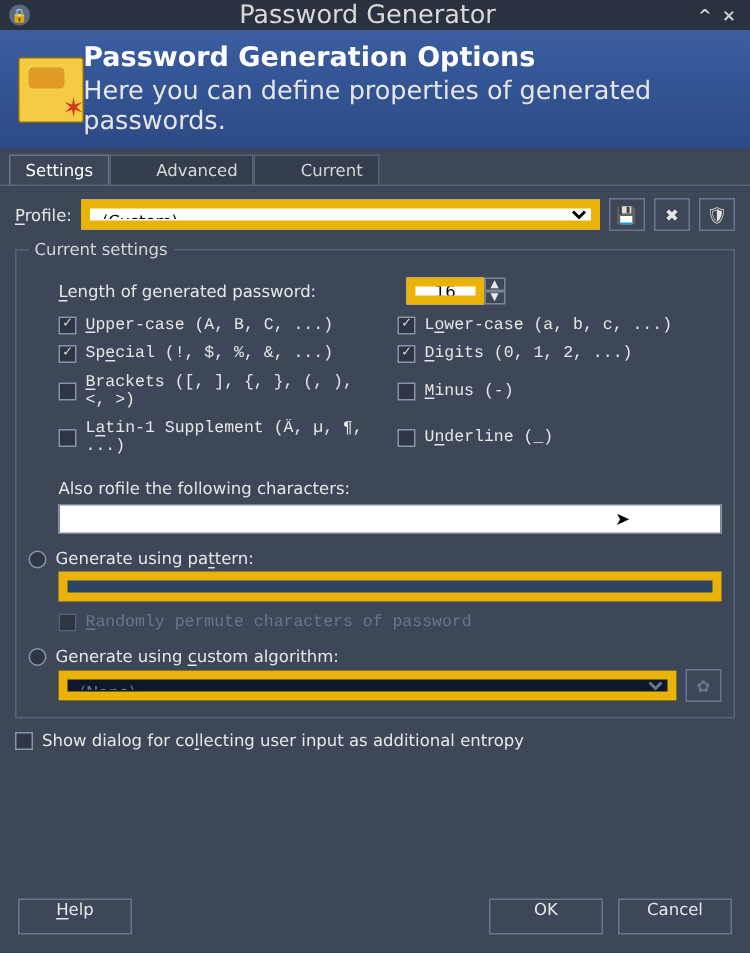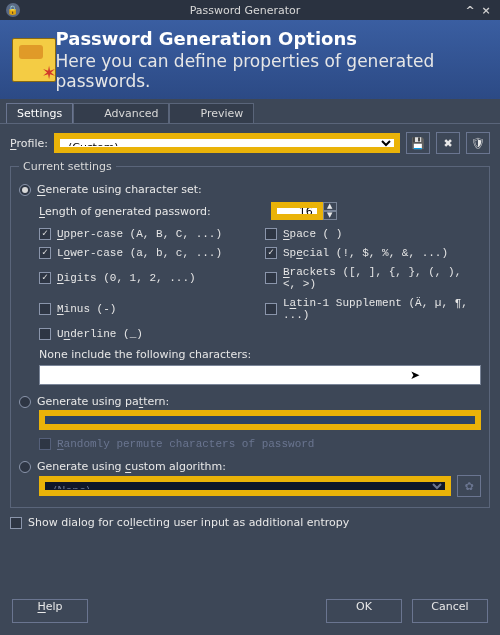--- a/index.html
+++ b/index.html
@@ -1,20 +1,20 @@
 <!DOCTYPE html>
 <html><head>
 <meta charset="utf-8">
 <style>
   * { box-sizing: border-box; font-family: "Segoe UI", "DejaVu Sans", sans-serif; font-size: 11px; }
   html, body { margin:0; padding:0; width:500px; height:635px; overflow:hidden; background:#2e3742; color:#e8e8e8; }
   .window { width:500px; height:635px; background:#3d4757; display:flex; flex-direction:column; }
   .titlebar { height:20px; background:#2a3240; display:flex; align-items:center; padding:0 6px; color:#d0d0d0; }
   .titlebar .app-icon { width:14px; height:14px; border-radius:50%; background:#5a6a85; margin-right:8px; display:flex; align-items:center; justify-content:center; font-size:9px; color:#222; }
-  .titlebar .title { flex:1; text-align:center; font-size:11px; color:#d8d8d8; }
+  .titlebar .title { flex:1; text-align:center; font-size:17px; color:#d8d8d8; }
   .titlebar .wbtn { width:16px; text-align:center; cursor:pointer; font-weight:bold; }
   .header { background: linear-gradient(180deg,#3a5ea1 0%, #2c4a85 100%); padding:8px 12px; display:flex; align-items:center; }
   .header-icon { width:48px; height:44px; background:#f4cc44; border:1px solid #8a6a10; border-radius:2px; position:relative; }
   .header-icon::before { content:""; position:absolute; top:6px; left:6px; width:24px; height:14px; background:#e09a28; border-radius:3px; }
   .header-icon::after { content:"✶"; position:absolute; bottom:-2px; right:-2px; color:#d13a2a; font-size:18px; }
   .header-text h1 { margin:0; font-size:18px; font-weight:bold; color:#fff; }
   .header-text p { margin:2px 0 0; font-size:17px; color:#e6e6e6; }
   .tabs { display:flex; padding: 4px 6px 0; gap:0; }
   .tab { padding:3px 10px 4px; border:1px solid #5a657a; border-bottom:none; background:#3d4757; color:#d8d8d8; cursor:pointer; }
   .tab.active { background:#3d4757; border-color:#6a7590; color:#fff; }
@@ -29,21 +29,21 @@
   fieldset.group { border:1px solid #5a657a; padding:6px 8px 10px; margin:0; }
   fieldset.group > legend { padding:0 4px; color:#d8d8d8; }
   .radio-row { display:flex; align-items:center; gap:6px; margin:4px 0 2px; }
   .radio, .check { width:12px; height:12px; border:1px solid #8a95ab; background:#2e3644; display:inline-flex; align-items:center; justify-content:center; cursor:pointer; flex:0 0 12px; }
   .radio { border-radius:50%; }
   .radio.sel::after { content:""; width:6px; height:6px; border-radius:50%; background:#d8d8d8; }
   .check.sel::after { content:"✓"; font-size:10px; line-height:10px; color:#d8d8d8; }
   .subpad { padding-left:20px; }
   .len-row { display:flex; align-items:center; gap:10px; margin:6px 0 8px; }
   .spinner { display:flex; align-items:center; }
-  .spinner input { width:52px; height:18px; text-align:right; }
+  .spinner input { width:52px; height:18px; text-align:center; }
   .spinner .sp-btns { display:flex; flex-direction:column; }
   .spinner .sp-btns div { width:14px; height:9px; border:1px solid #7a8598; background:#3d4757; font-size:7px; line-height:7px; text-align:center; cursor:pointer; }
   .cols { display:grid; grid-template-columns: 1fr 1fr; column-gap:10px; row-gap:7px; margin-bottom:8px; }
   .opt { display:flex; align-items:center; gap:6px; }
   .opt span { color:#e6e6e6;font-family:Liberation Mono, monospace; }
   .also-label { margin:4px 0 4px; color:#e6e6e6; }
   .wide-input { width:100%; height:20px; background:#fff; border:1px solid #7a8598; position:relative; }
   .cursor-ptr { position:absolute; right:60px; top:2px; font-size:12px; color:#000; pointer-events:none; }
   .disabled, .disabled * { color:#6a7590 !important; }
   .disabled .check { border-color:#55607a; }
@@ -72,21 +72,21 @@
     <div class="header-icon"></div>
     <div class="header-text">
       <h1>Password Generation Options</h1>
       <p>Here you can define properties of generated passwords.</p>
     </div>
   </div>
 
   <div class="tabs">
     <div class="tab active">Settings</div>
     <div class="tab">Advanced</div>
-    <div class="tab">Preview</div>
+    <div class="tab">Current</div>
   </div>
 
   <div class="content">
 
     <div class="row profile-row">
       <span><span class="uchar">P</span>rofile:</span>
       <select>
         <option>(Custom)</option>
       </select>
       <div class="icon-btn">
@@ -96,47 +96,39 @@
           <span>✖</span>
         </div>
       <div class="icon-btn">
           <span>🛡</span>
         </div>
     </div>
 
     <fieldset class="group">
       <legend>Current settings</legend>
 
-      <div class="radio-row">
-        <span class="radio sel"></span>
-        <span><span class="uchar">G</span>enerate using character set:</span>
-      </div>
 
       <div class="subpad">
         <div class="len-row">
           <span><span class="uchar">L</span>ength of generated password:</span>
           <div style="flex:0 0 40px"></div>
           <div class="spinner">
             <input type="text" value="16" style="">
             <div class="sp-btns">
               <div>▲</div>
               <div>▼</div>
             </div>
           </div>
         </div>
 
         <div class="cols">
           <div class="opt">
               <span class="check sel"></span>
               <span><span class="uchar">U</span>pper-case (A, B, C, ...)</span>
             </div>
-          <div class="opt">
-              <span class="check"></span>
-              <span><span class="uchar">S</span>pace ( )</span>
-            </div>
 
           <div class="opt">
               <span class="check sel"></span>
               <span>L<span class="uchar">o</span>wer-case (a, b, c, ...)</span>
             </div>
           <div class="opt">
               <span class="check sel"></span>
               <span>Sp<span class="uchar">e</span>cial (!, $, %, &amp;, ...)</span>
             </div>
 
@@ -158,21 +150,21 @@
               <span>L<span class="uchar">a</span>tin-1 Supplement (Ä, µ, ¶, ...)</span>
             </div>
 
           <div class="opt">
               <span class="check"></span>
               <span>U<span class="uchar">n</span>derline (_)</span>
             </div>
           <div></div>
         </div>
 
-        <div class="also-label">None include the following characters:</div>
+        <div class="also-label">Also rofile the following characters:</div>
         <div class="wide-input">
           <span class="cursor-ptr">➤</span>
         </div>
       </div>
 
       <div class="radio-row" style="margin-top:10px">
         <span class="radio"></span>
         <span>Generate using pa<span class="uchar">t</span>tern:</span>
       </div>
       <div class="subpad disabled">

